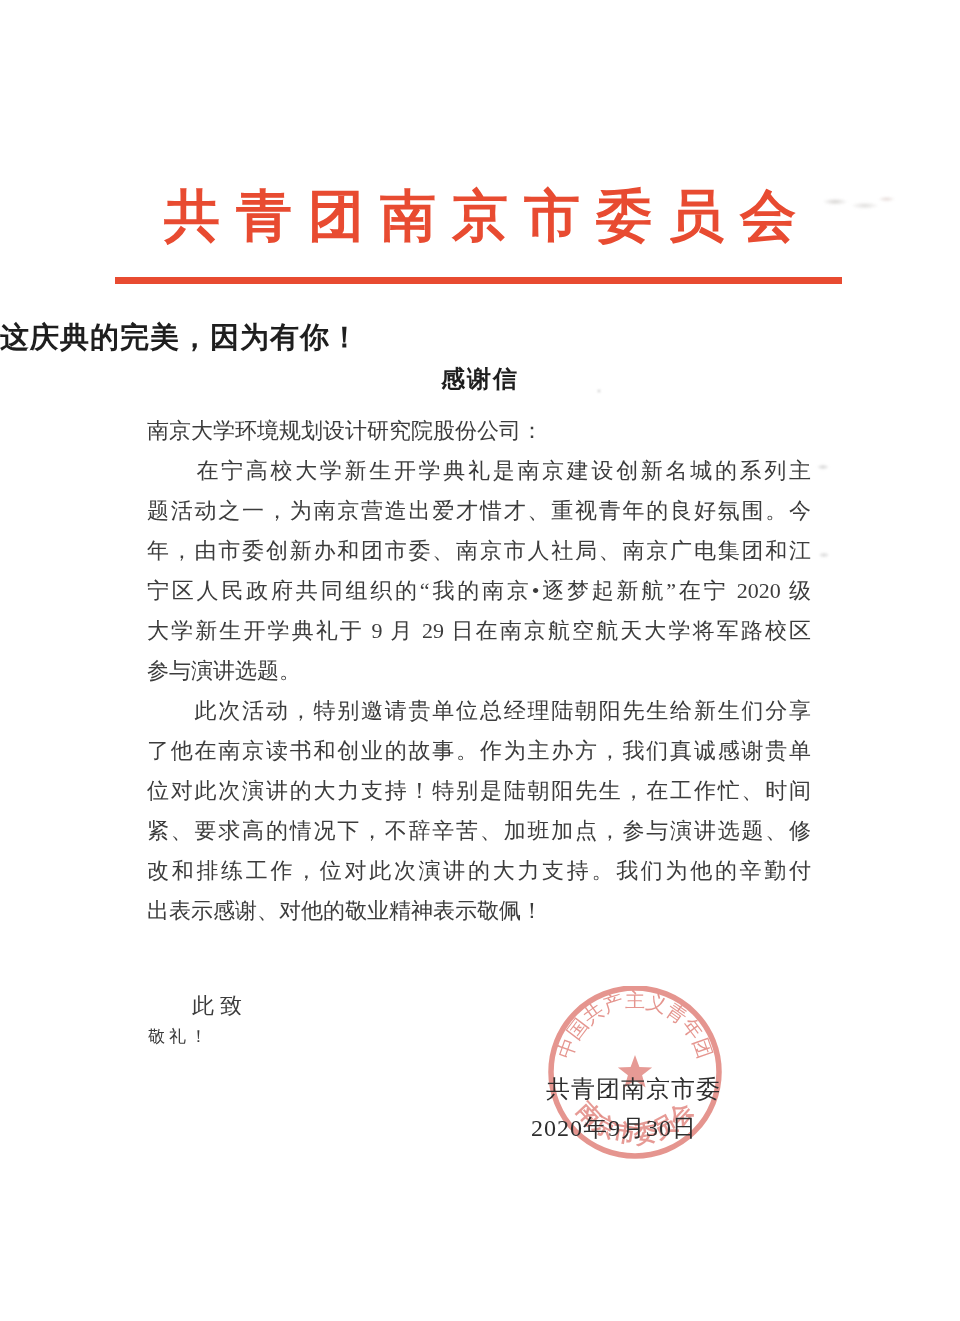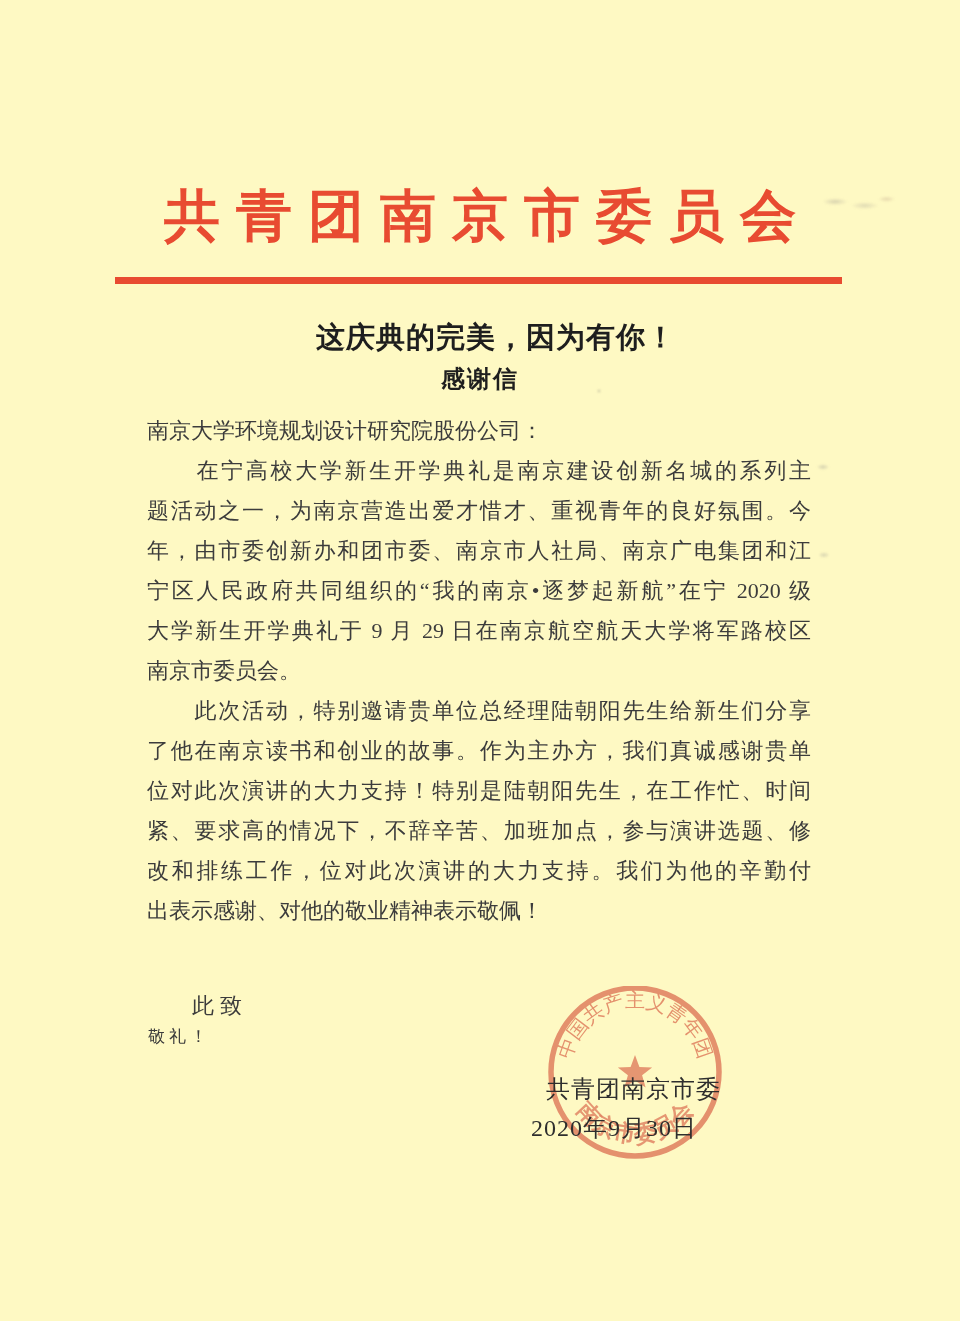--- a/index.html
+++ b/index.html
@@ -5,41 +5,40 @@
   :root{
     --red:#e84b31;
     --stamp:#dc6f66;
     --ink:#3c3c3c;
   }
   html,body{margin:0;padding:0;background:#e9e7e4;}
   .page{
     position:relative;
     width:960px;height:1321px;
     margin:0 auto;
-    background:#fef9c3;
+    background:#ffffff;
     font-family:"Liberation Serif","DejaVu Serif",serif;
     overflow:hidden;
   }
   .letterhead{
     position:absolute;top:179px;left:0;right:0;
     text-align:center;
     font-size:56px;font-weight:bold;
     letter-spacing:16px;text-indent:16px;
     color:var(--red);
     white-space:nowrap;
   }
   .rule{
     position:absolute;left:115px;top:277px;width:727px;height:7px;
     background:var(--red);
   }
   .title{
     position:absolute;top:318px;left:0;right:0;
-    text-align:center;font-size:29px;font-weight:bold;color:#1e1e1e;
+    text-align:left;font-size:29px;font-weight:bold;color:#1e1e1e;
     letter-spacing:1px;
-    padding-left:32px;
   }
   .subtitle{
     position:absolute;top:363px;left:0;right:0;
     text-align:center;font-size:24px;font-weight:bold;color:#1e1e1e;
     letter-spacing:2px;
   }
   .body-block{
     position:absolute;left:147px;top:411px;width:664px;
     font-size:22px;line-height:40px;color:var(--ink);
   }
@@ -92,21 +91,21 @@
 
   <div class="subtitle">感谢信</div>
 
   <div class="body-block">
     <div class="bl">南京大学环境规划设计研究院股份公司：</div>
     <div class="bl jl">　　在宁高校大学新生开学典礼是南京建设创新名城的系列主</div>
     <div class="bl jl">题活动之一，为南京营造出爱才惜才、重视青年的良好氛围。今</div>
     <div class="bl jl">年，由市委创新办和团市委、南京市人社局、南京广电集团和江</div>
     <div class="bl jl">宁区人民政府共同组织的“我的南京•逐梦起新航”在宁 2020 级</div>
     <div class="bl jl">大学新生开学典礼于 9 月 29 日在南京航空航天大学将军路校区</div>
-    <div class="bl">南京市委员会。</div>
+    <div class="bl">参与演讲选题。</div>
     <div class="bl jl">　　此次活动，特别邀请贵单位总经理陆朝阳先生给新生们分享</div>
     <div class="bl jl">了他在南京读书和创业的故事。作为主办方，我们真诚感谢贵单</div>
     <div class="bl jl">位对此次演讲的大力支持！特别是陆朝阳先生，在工作忙、时间</div>
     <div class="bl jl">紧、要求高的情况下，不辞辛苦、加班加点，参与演讲选题、修</div>
     <div class="bl jl">改和排练工作，位对此次演讲的大力支持。我们为他的辛勤付</div>
     <div class="bl">出表示感谢、对他的敬业精神表示敬佩！</div>
   </div>
 
   <div class="closing-cizhi">此致</div>
   <div class="closing-jingli">敬礼！</div>

